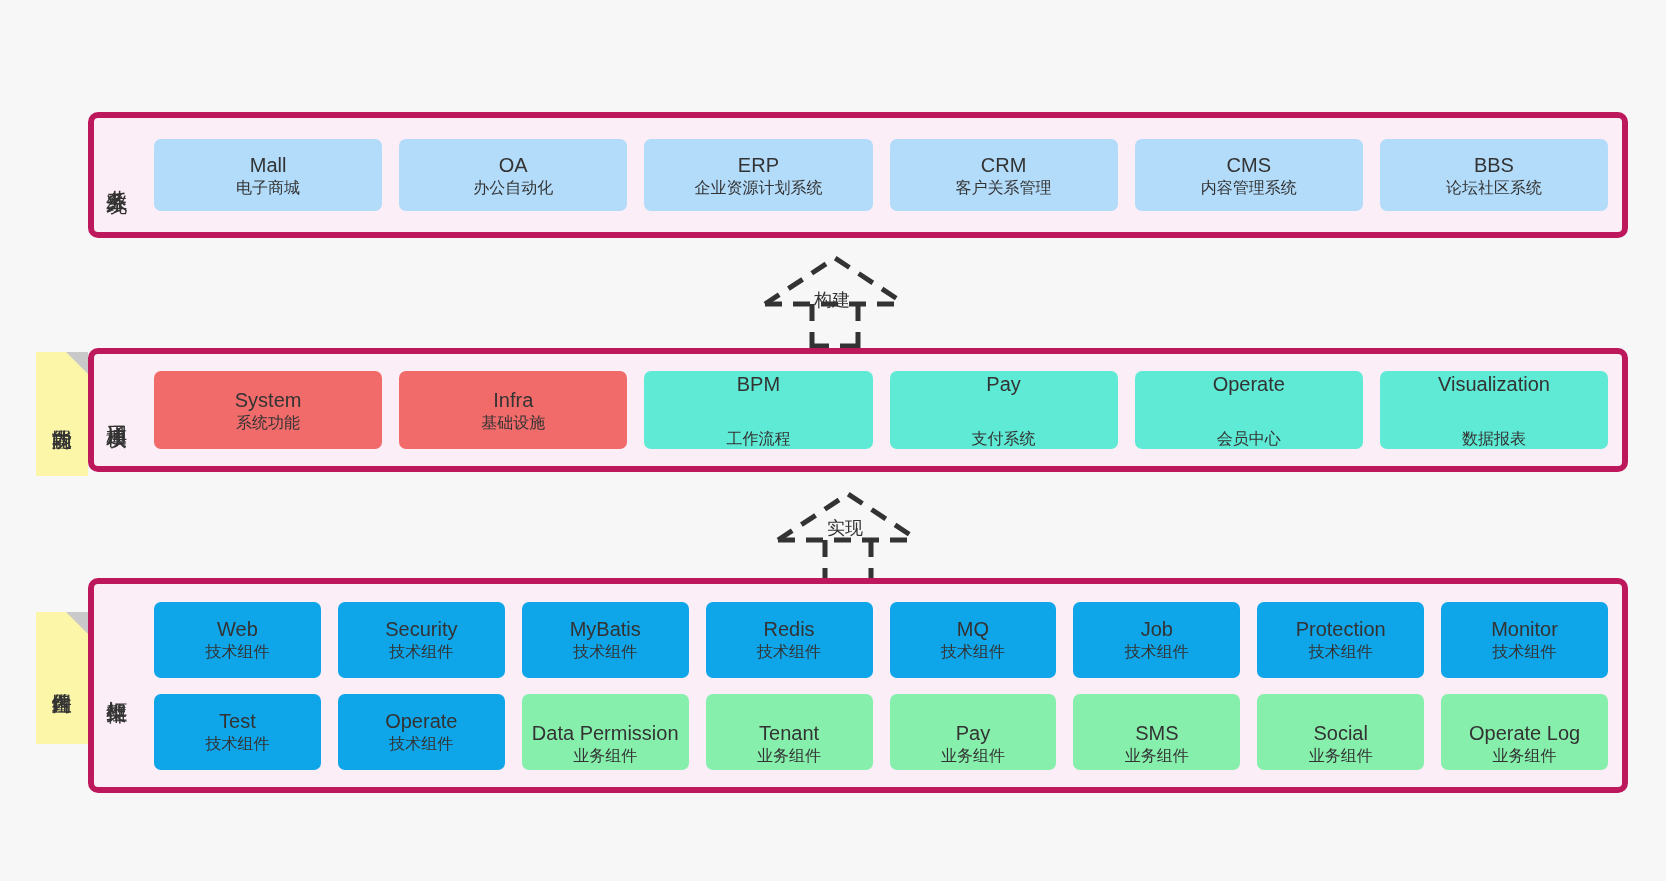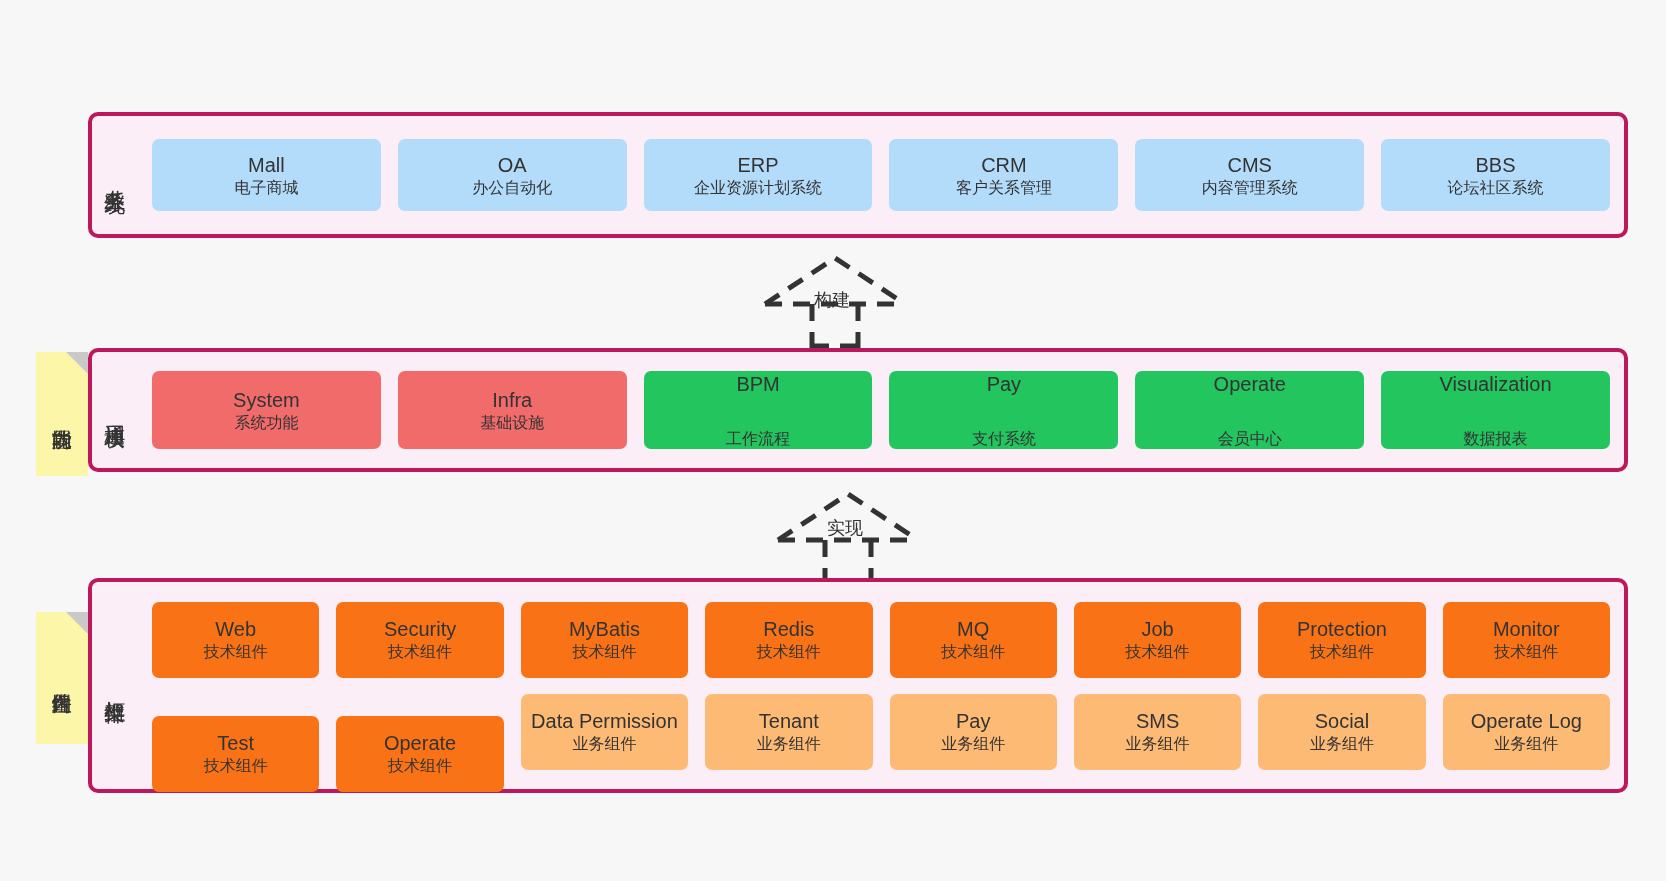--- a/index.html
+++ b/index.html
@@ -21,21 +21,21 @@
     left: 0; top: 0;
     width: 1666px;
     height: 881px;
   }
 
   
   .layer {
     position: absolute;
     box-sizing: border-box;
     background: #fbeef6;
-    border: 4px solid #be185d;
+    border: 6px solid #be185d;
     border-radius: 10px;
     display: flex;
     align-items: stretch;
   }
   .layer-title {
     width: 46px;
     flex: 0 0 46px;
     display: flex;
     align-items: center;
     justify-content: center;
@@ -73,23 +73,23 @@
     color: #333333;
     padding: 4px 6px;
     box-sizing: border-box;
     user-select: none;
   }
   .cell .sub { font-size: 16px; }
 
   
   .c-blue        { background: #b3dcfb; }
   .c-red         { background: #f26b6b; }
-  .c-pink        { background: #22c55e; gap: 32px; }
-  .c-green       { background: #f97316; margin-top: 22px; }
-  .c-lightgreen  { background: #fdba74; }
+  .c-pink        { background: #5eead4; gap: 32px; }
+  .c-green       { background: #0ea5e9; }
+  .c-lightgreen  { background: #86efac; justify-content: flex-end; }
 
   
   #layer-business  { left: 88px;  top: 112px; width: 1540px; height: 126px; }
   #layer-common    { left: 88px;  top: 348px; width: 1540px; height: 124px; }
   #layer-framework { left: 88px;  top: 578px; width: 1540px; height: 215px; }
 
   #layer-business  .layer-body  { padding-top: 0; }
   #layer-business  .cell { height: 72px; }
   #layer-common    .cell { height: 78px; }
   #layer-framework .cell { height: 76px; }

